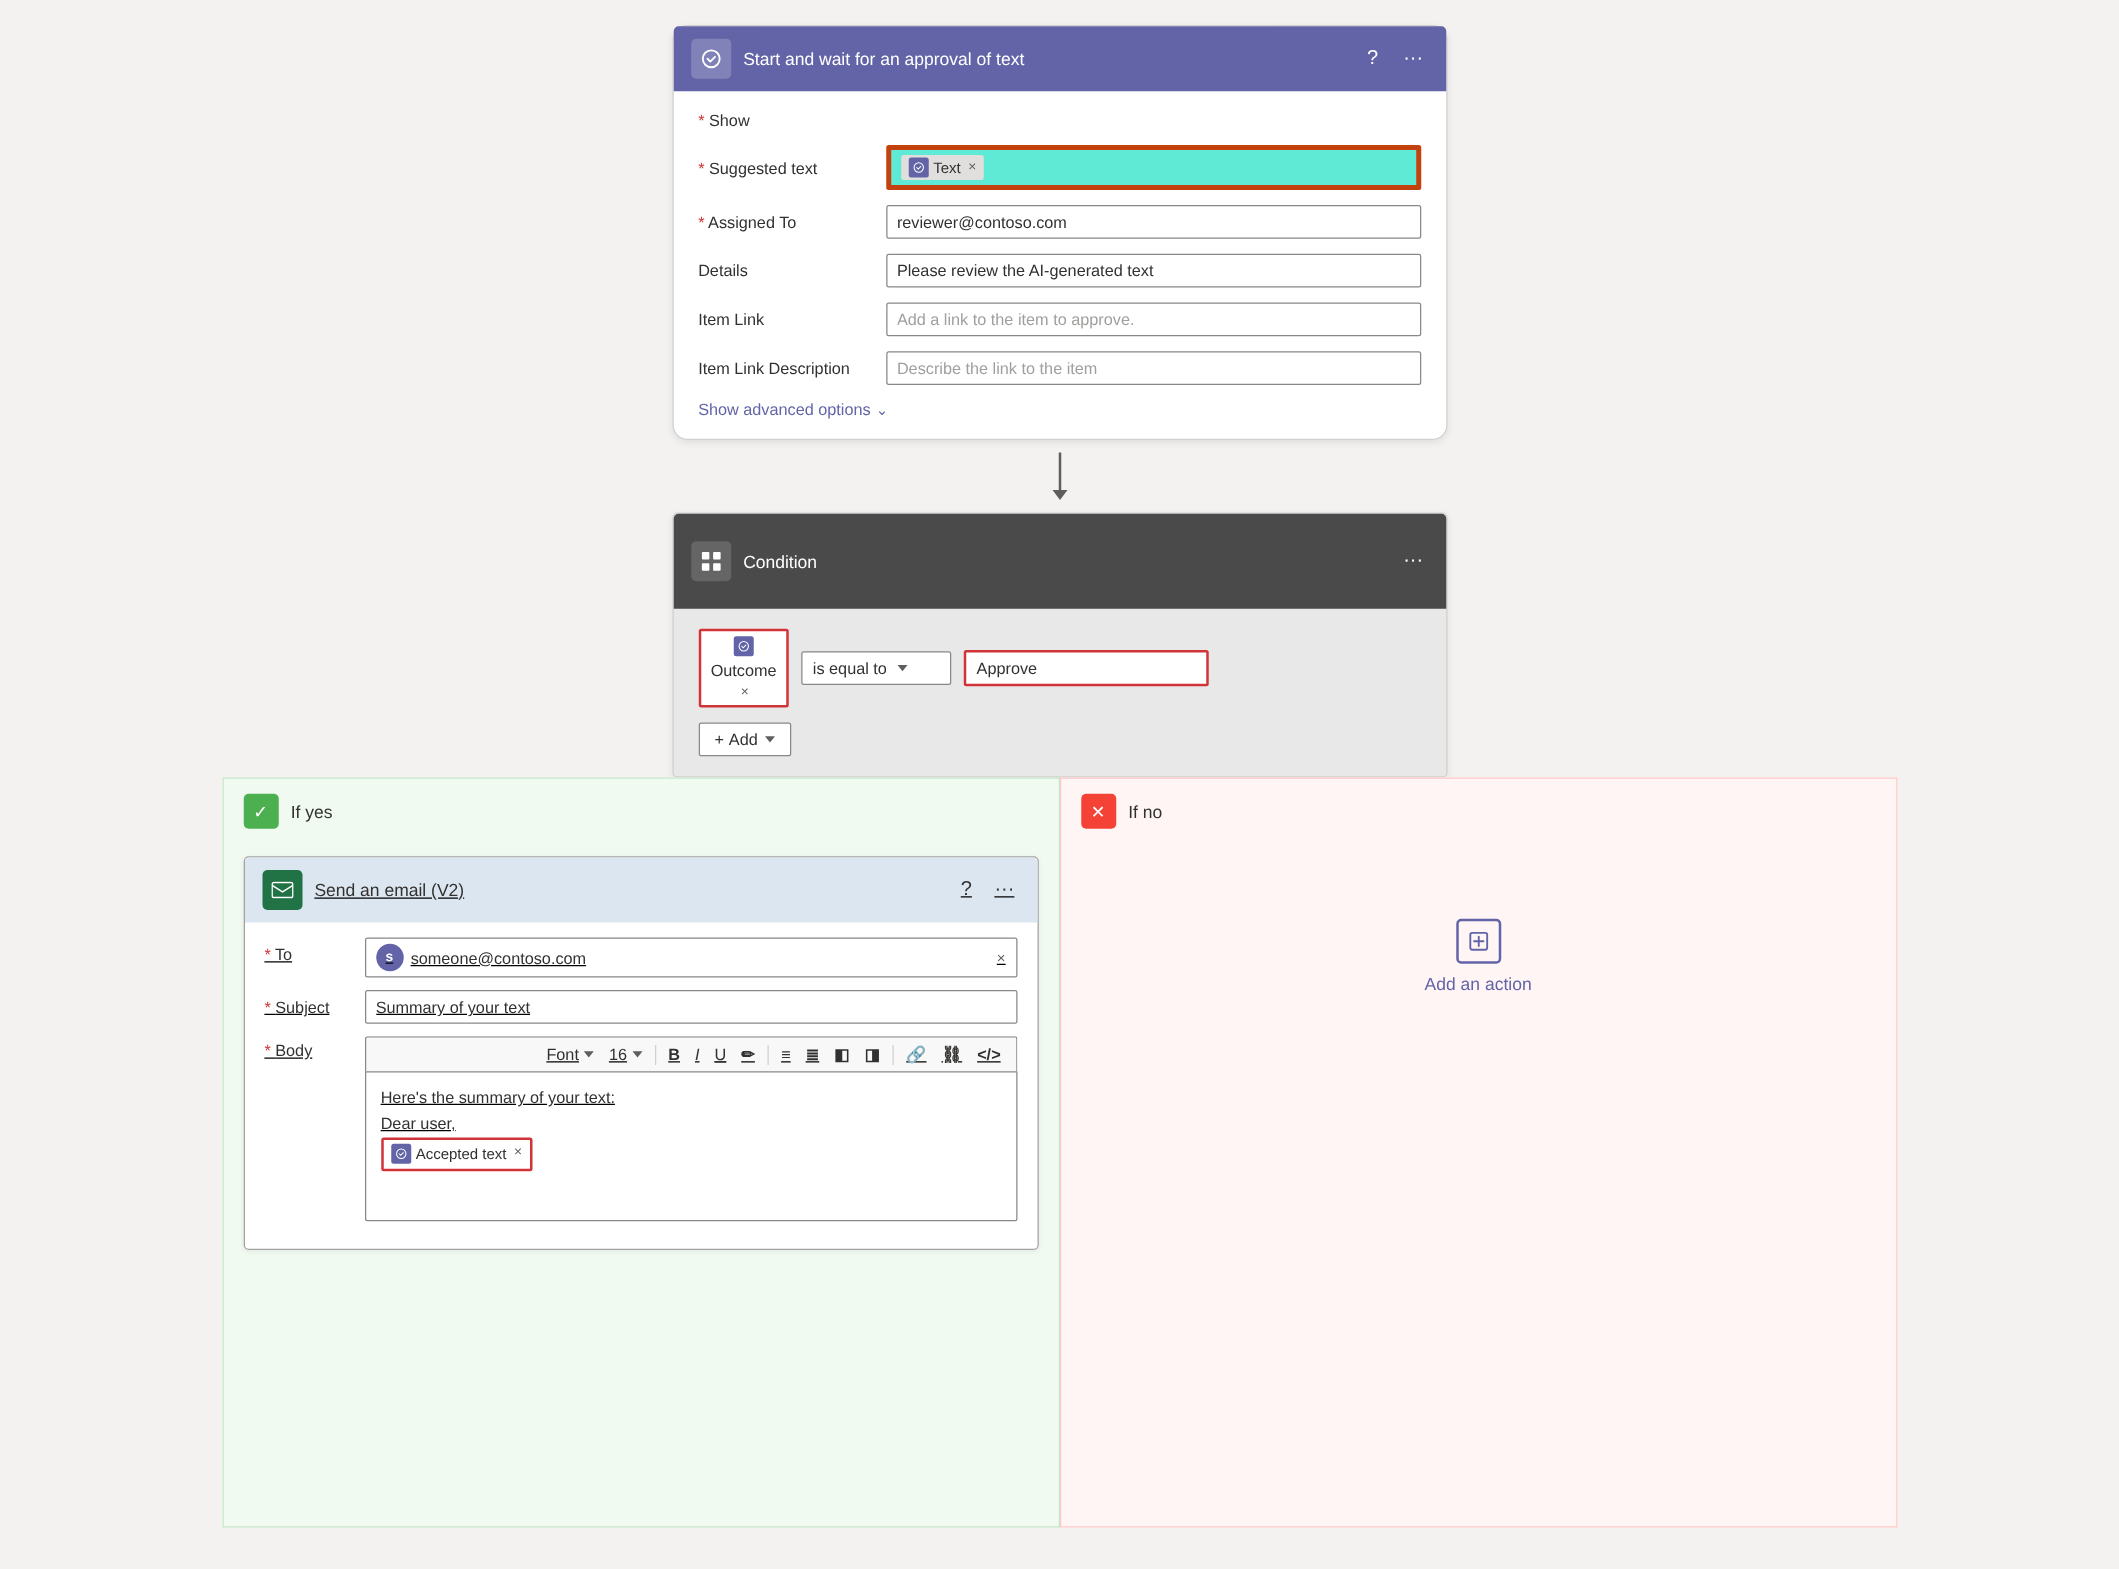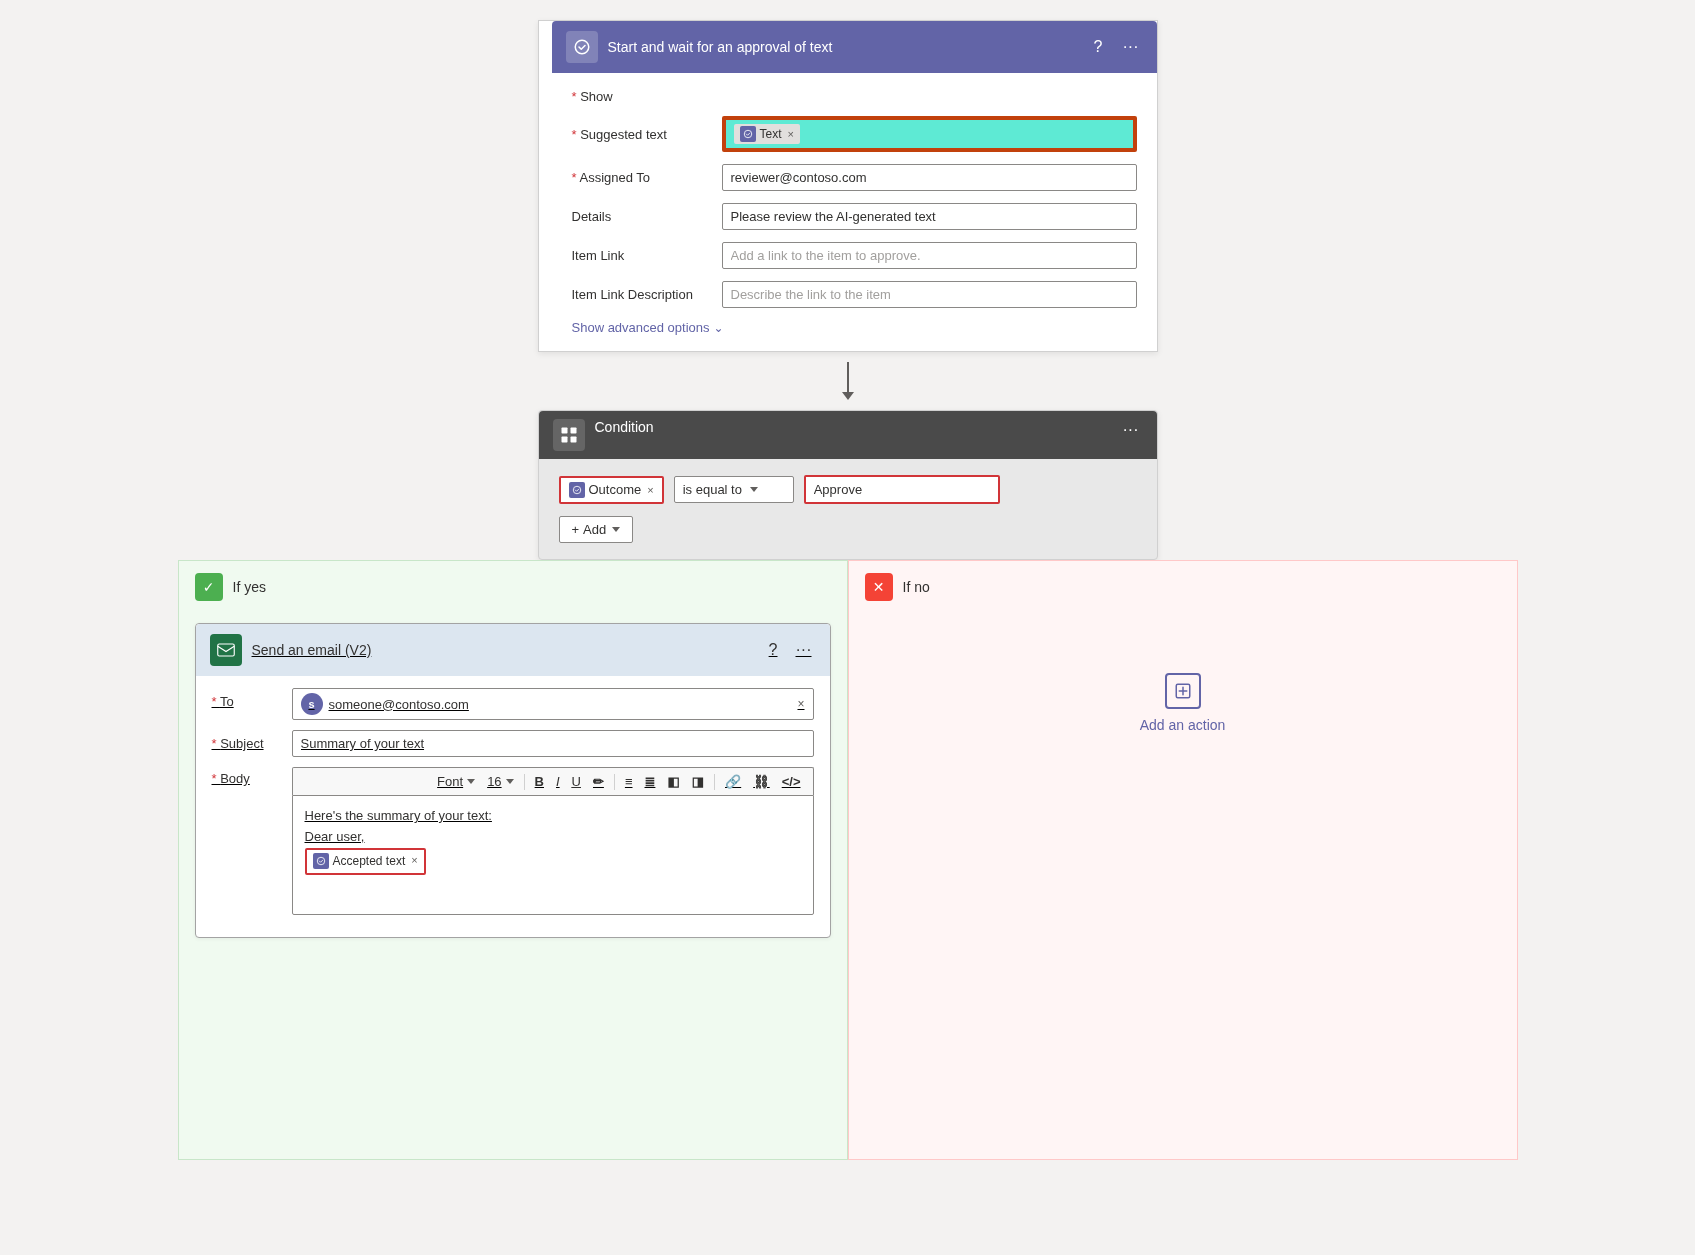--- a/index.html
+++ b/index.html
@@ -15,25 +15,24 @@
       display: flex;
       flex-direction: column;
       align-items: center;
       padding: 20px 0 40px 0;
     }
 
     
     .approval-card {
       background: #fff;
       border: 1px solid #d0d0d0;
-      border-radius: 0;
+      border-radius: 12px;
       width: 620px;
       box-shadow: 0 2px 6px rgba(0,0,0,0.08);
       margin-bottom: 0;
-      padding-left: 13px;
     }
 
     .card-header {
       display: flex;
       align-items: center;
       background: #6264a7;
       border-radius: 4px 4px 0 0;
       padding: 10px 14px;
       gap: 10px;
     }
@@ -188,24 +187,24 @@
     .condition-card {
       background: #e8e8e8;
       border: 1px solid #d0d0d0;
       border-radius: 4px;
       width: 620px;
       box-shadow: 0 2px 6px rgba(0,0,0,0.08);
     }
 
     .condition-header {
       display: flex;
-      align-items: flex-start;
+      align-items: center;
       background: #4a4a4a;
       border-radius: 4px 4px 0 0;
-      padding: 8px 14px;
+      padding: 22px 14px;
       gap: 10px;
     }
 
     .condition-header-title {
       flex: 1;
       color: #fff;
       font-size: 14px;
       font-weight: 500;
     }
 
@@ -223,20 +222,21 @@
     .outcome-tag {
       display: inline-flex;
       align-items: center;
       gap: 4px;
       border: 2px solid #d13438;
       border-radius: 2px;
       padding: 4px 8px;
       background: #fff;
       font-size: 13px;
       color: #323130;
+      flex-direction: column;
     }
 
     .condition-operator {
       border: 1px solid #8a8886;
       border-radius: 2px;
       padding: 5px 8px;
       font-size: 13px;
       color: #323130;
       background: #fff;
       cursor: pointer;

